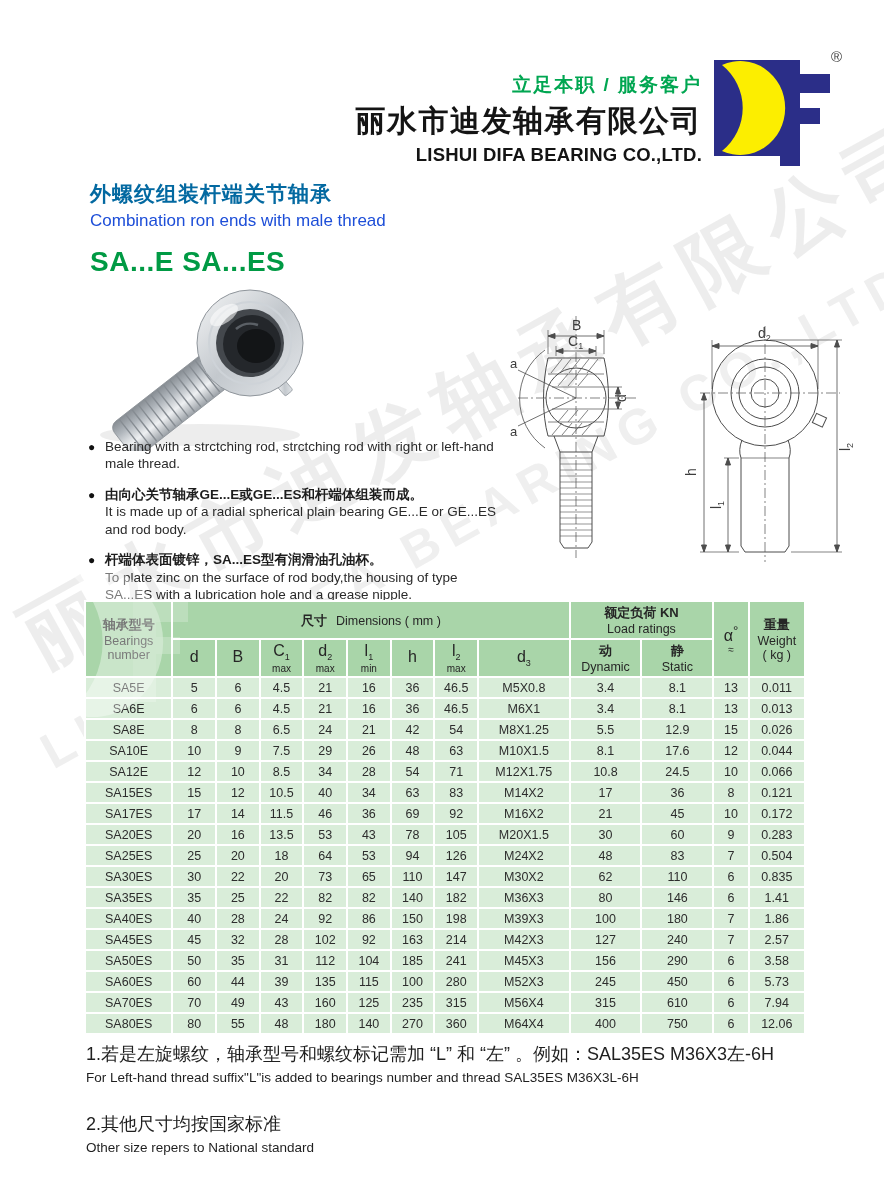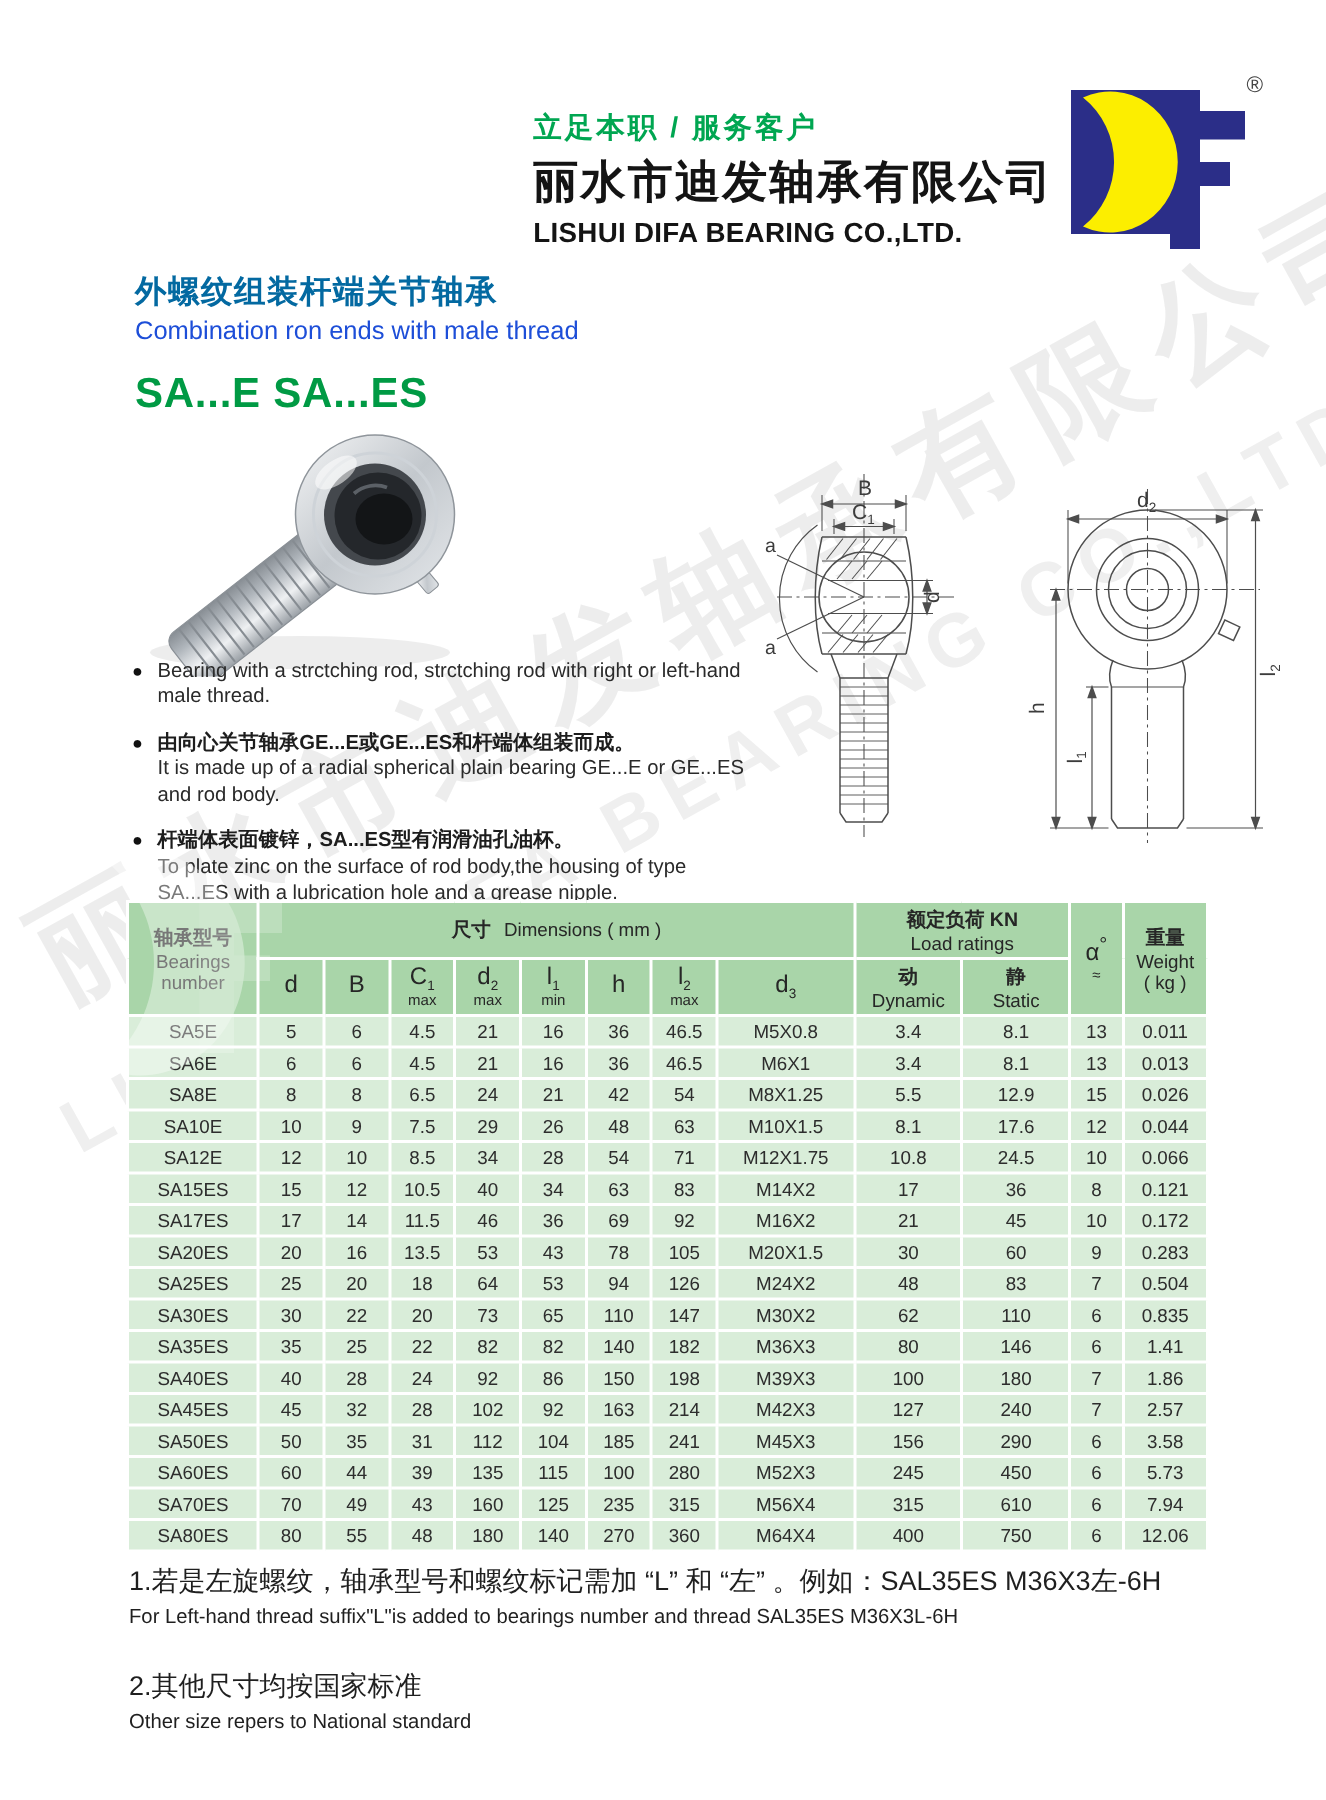--- a/index.html
+++ b/index.html
@@ -6,21 +6,21 @@
   .page{position:relative;width:884px;height:1200px;background:#fff;overflow:hidden;
         font-family:"Liberation Sans","DejaVu Sans",sans-serif;color:#222;}
   
   .wm{position:absolute;z-index:0;white-space:nowrap;font-weight:bold;color:#e2e2e2;
       transform-origin:left center;pointer-events:none;}
   .wm-cn{left:30px;top:590px;font-size:80px;letter-spacing:14px;transform:rotate(-29deg);opacity:.6;}
   .wm-en{left:45px;top:726px;font-size:50px;letter-spacing:9px;transform:rotate(-29deg);opacity:.55;}
   .wm-crescent{position:absolute;left:38px;top:562px;z-index:2;pointer-events:none;opacity:.5;}
   
   .header{position:absolute;top:50px;right:48px;z-index:1;display:flex;align-items:flex-start;gap:12px;}
-  .header .text{text-align:left;padding-top:22px;}
+  .header .text{text-align:right;padding-top:22px;}
   .slogan{color:#00a651;font-size:19px;font-weight:bold;letter-spacing:2px;}
   .company-cn{color:#141414;font-size:30px;font-weight:bold;letter-spacing:1.5px;margin-top:3px;}
   .company-en{color:#141414;font-size:18.5px;font-weight:bold;letter-spacing:.2px;margin-top:2px;}
   .logo-wrap{position:relative;width:122px;height:118px;}
   .reg-mark{position:absolute;top:-2px;right:-6px;font-size:15px;color:#444;}
   
   .title-block{position:absolute;left:90px;top:180px;z-index:1;}
   .title-cn{font-size:21px;font-weight:600;color:#0369a1;letter-spacing:1px;}
   .title-en{font-size:17px;color:#1d4ed8;margin-top:3px;}
   .title-models{font-size:28px;font-weight:bold;color:#009a44;letter-spacing:.5px;margin-top:15px;}

